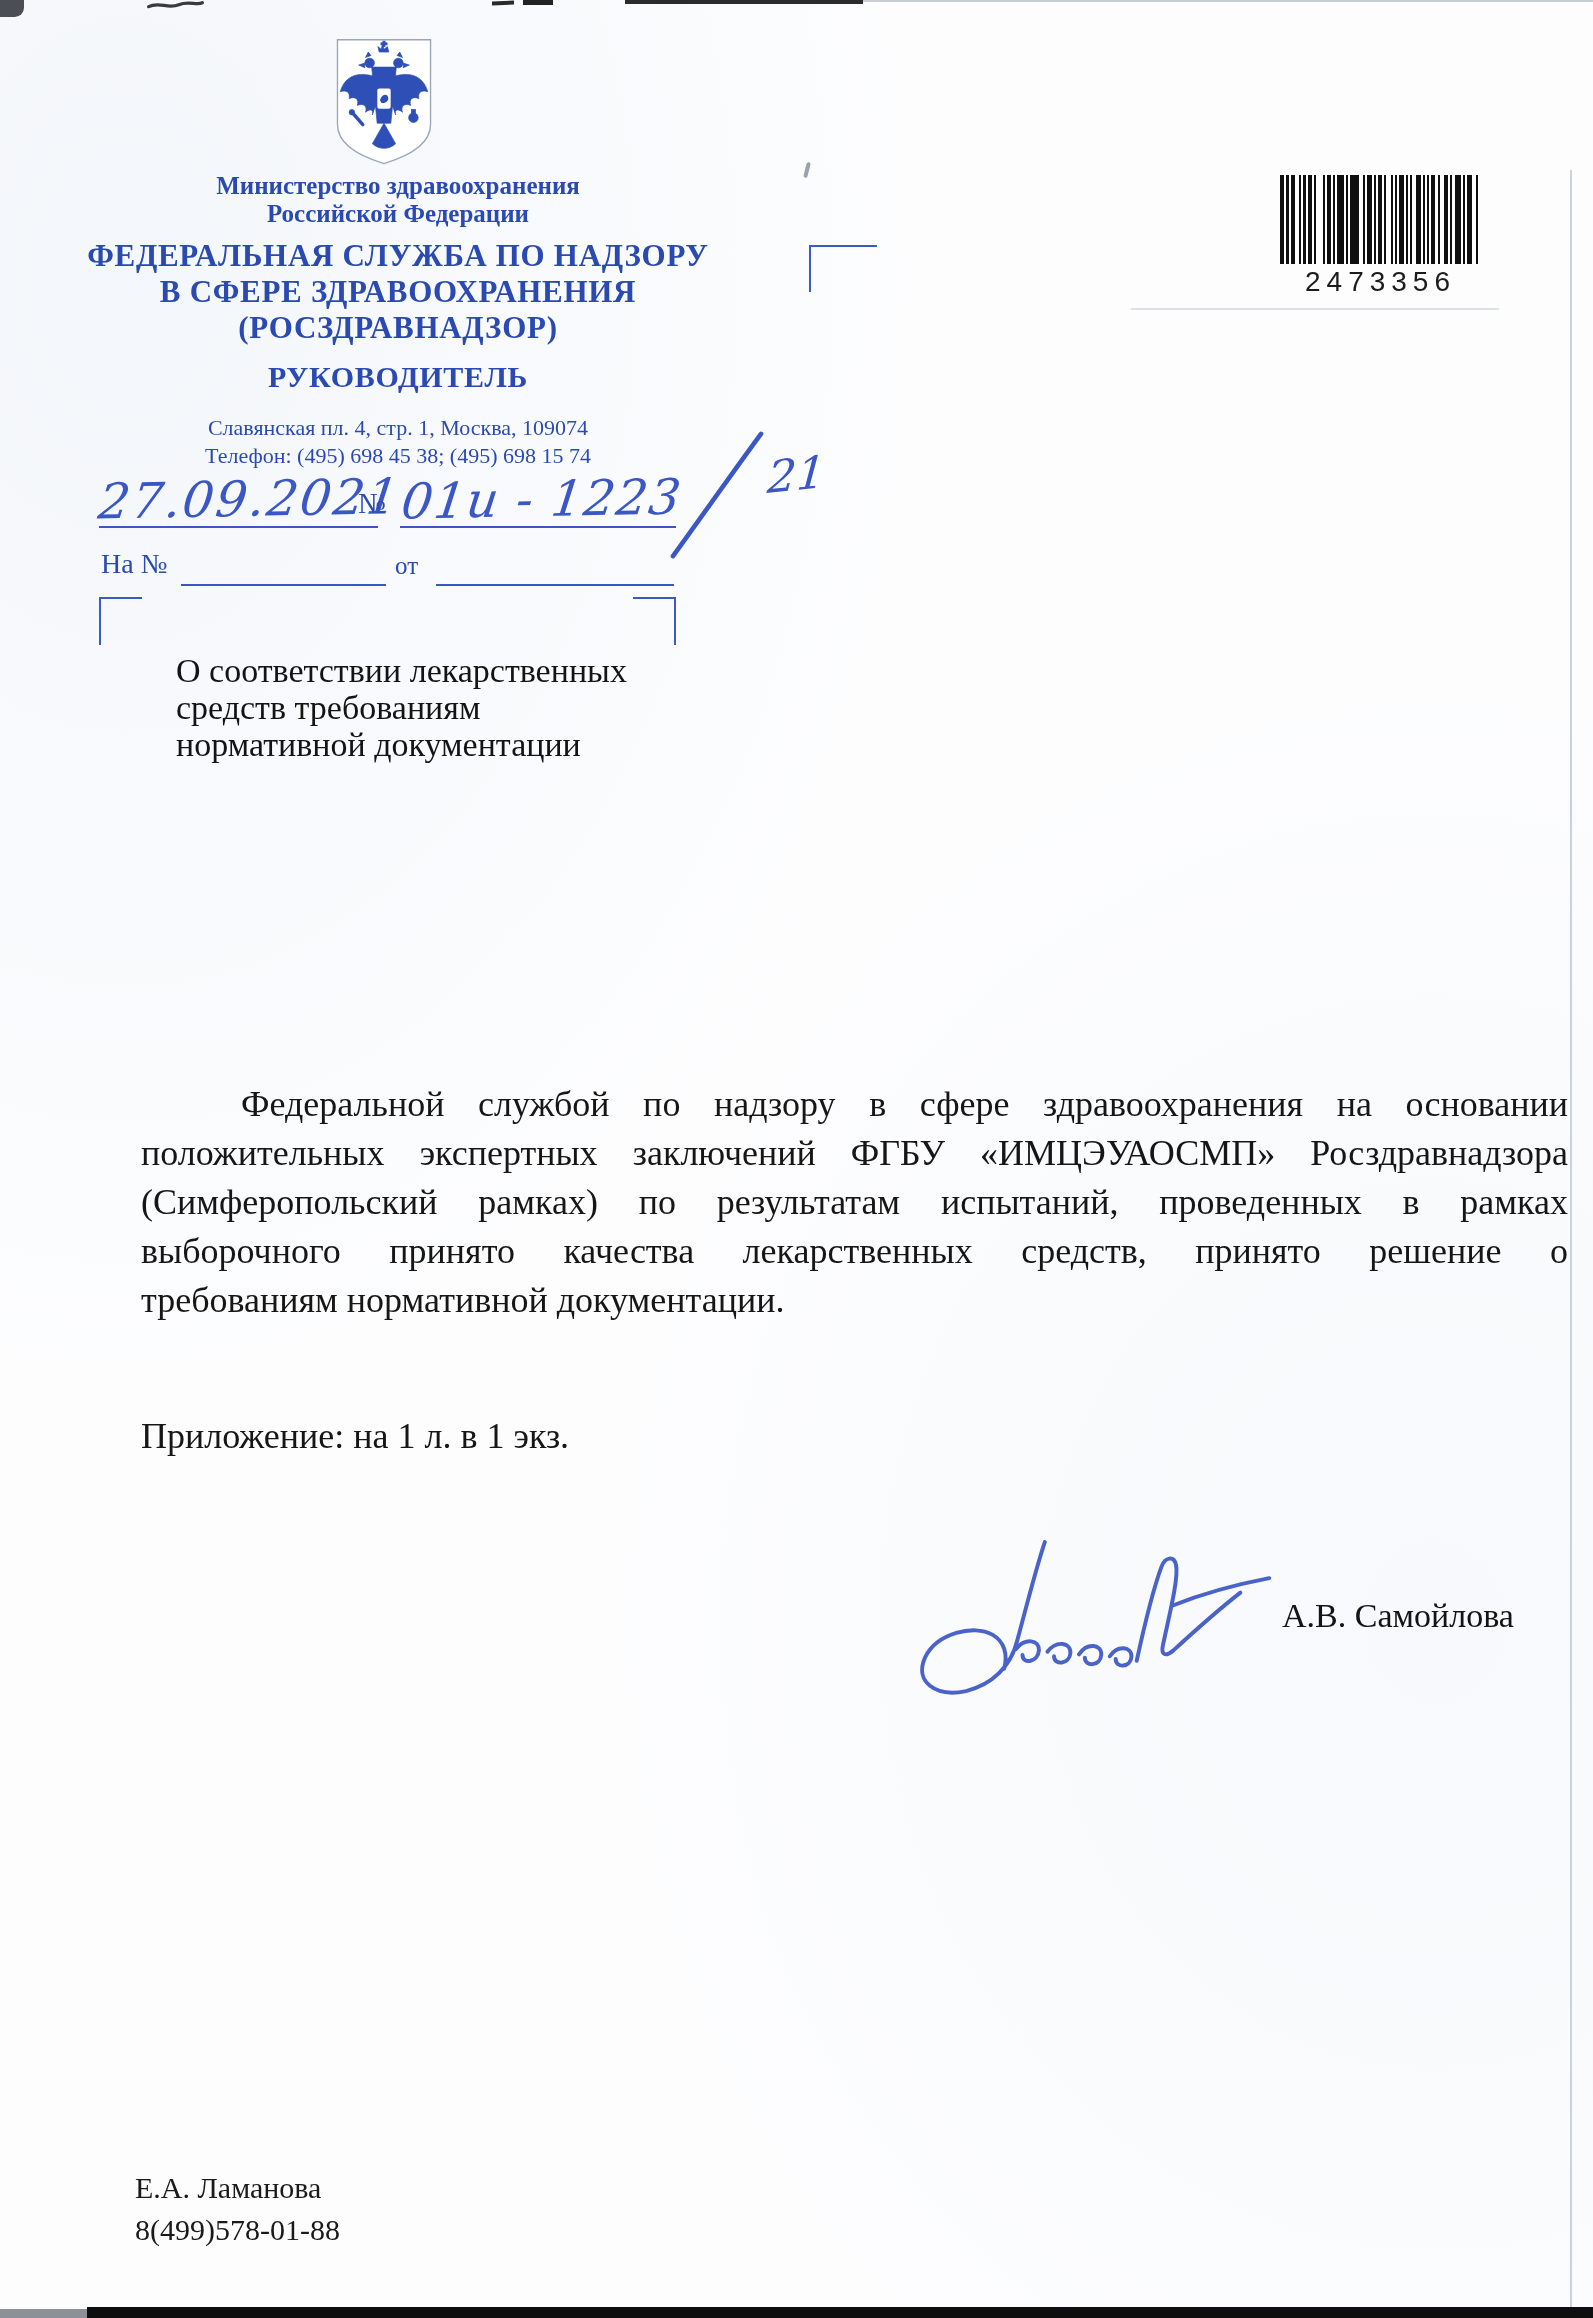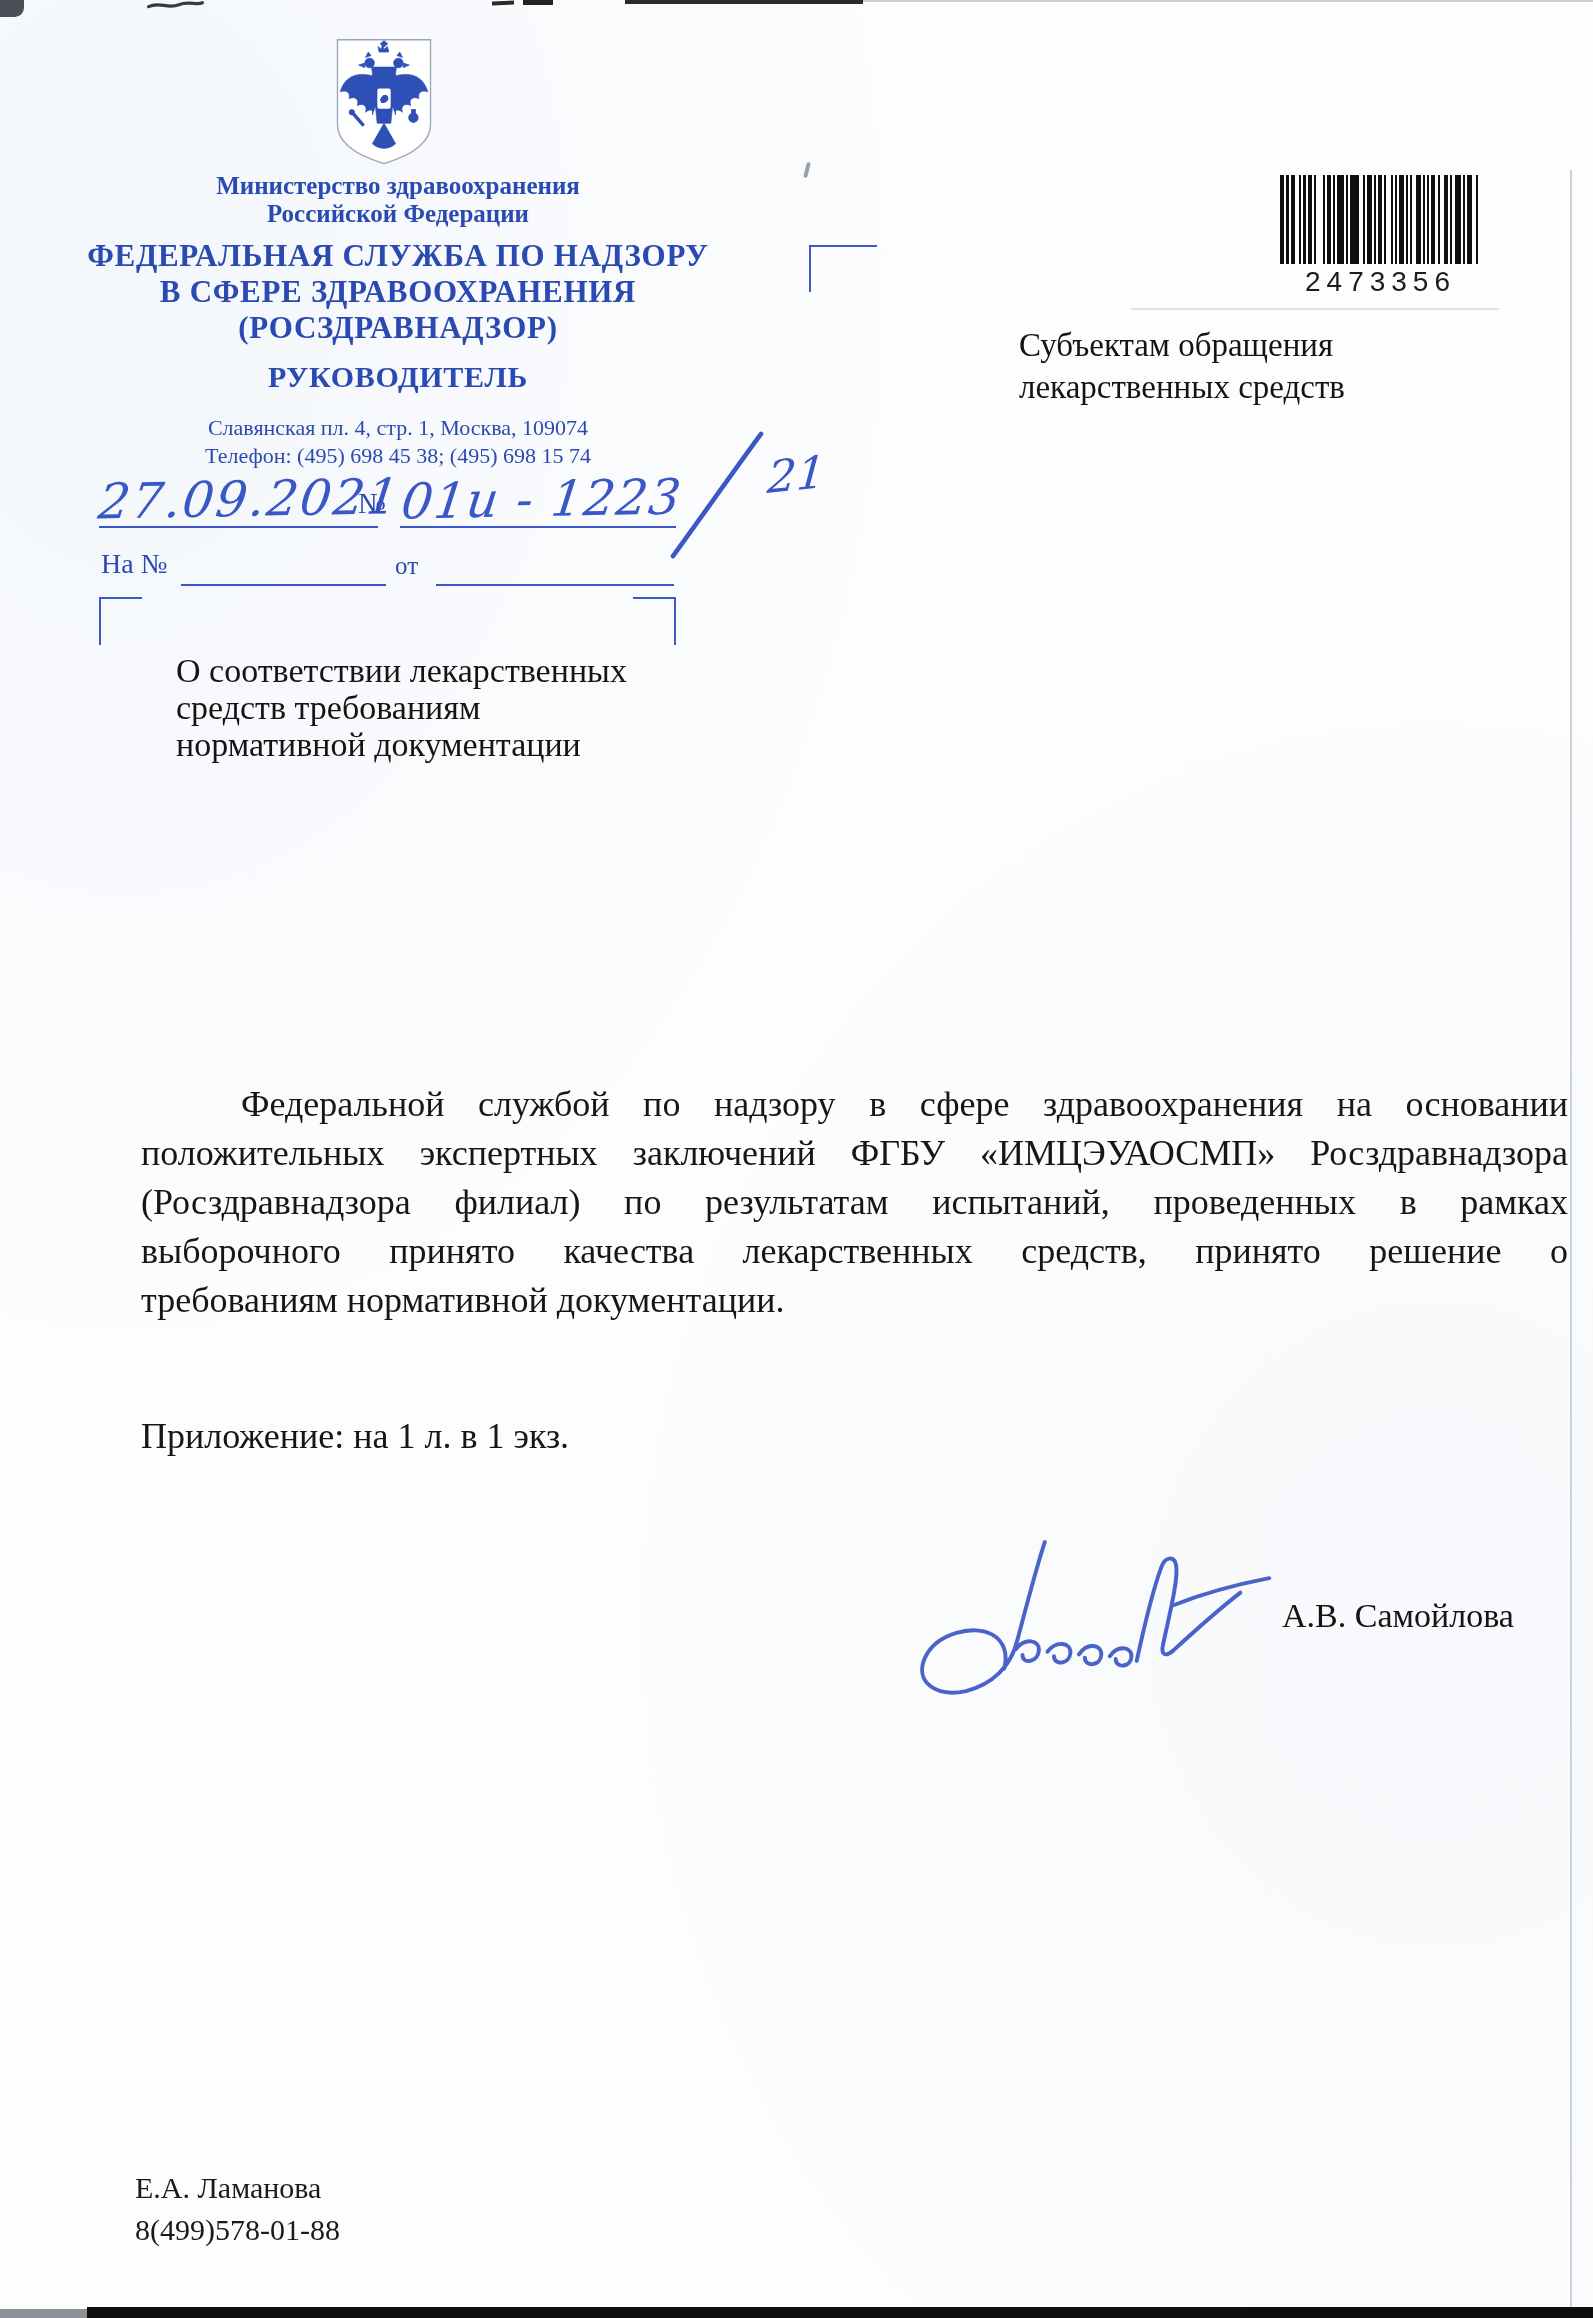--- a/index.html
+++ b/index.html
@@ -233,35 +233,31 @@
       <div class="b" style="width: 1.06383%; background: transparent;"></div>
       <div class="b" style="width: 1.06383%; background: rgb(15, 15, 15);"></div>
       <div class="b" style="width: 1.06383%; background: transparent;"></div>
       <div class="b" style="width: 2.12766%; background: rgb(15, 15, 15);"></div>
       <div class="b" style="width: 2.12766%; background: transparent;"></div>
       <div class="b" style="width: 1.06383%; background: rgb(15, 15, 15);"></div>
       <div class="b" style="width: 1.06383%; background: transparent;"></div>
     </div>
   <div class="abs barcode-num">2473356</div>
 
-  <div class="abs recipient">
-    <div>Субъектам обращения</div>
-    <div>лекарственных средств</div>
-  </div>
 
   <div class="abs subject">
     <div>О соответствии лекарственных</div>
     <div>средств требованиям</div>
     <div>нормативной документации</div>
   </div>
 
   <div class="abs para">
     <div class="b-line first">Федеральной службой по надзору в сфере здравоохранения на основании</div>
     <div class="b-line">положительных экспертных заключений ФГБУ «ИМЦЭУАОСМП» Росздравнадзора</div>
-    <div class="b-line">(Росздравнадзора филиал) по результатам испытаний, проведенных в рамках</div>
+    <div class="b-line">(Симферопольский рамках) по результатам испытаний, проведенных в рамках</div>
     <div class="b-line">выборочного принято качества лекарственных средств, принято решение о</div>
     <div class="b-line last">требованиям нормативной документации.</div>
   </div>
   <div class="abs attachment">Приложение: на 1 л. в 1 экз.</div>
 
   <svg class="abs sig" viewBox="0 0 640 320">
     <g stroke="#4a63c8" stroke-width="6" fill="none" stroke-linecap="round">
       <path d="M258,55 C246,90 228,160 216,205 C206,245 178,272 138,282 C92,292 58,268 76,230 C94,194 150,180 178,196 C196,206 202,226 196,248"></path>
       <path d="M214,218 C228,200 250,204 249,220 C248,238 224,242 224,227"></path>
       <path d="M262,222 C276,204 298,208 297,224 C296,241 272,244 272,229"></path>

